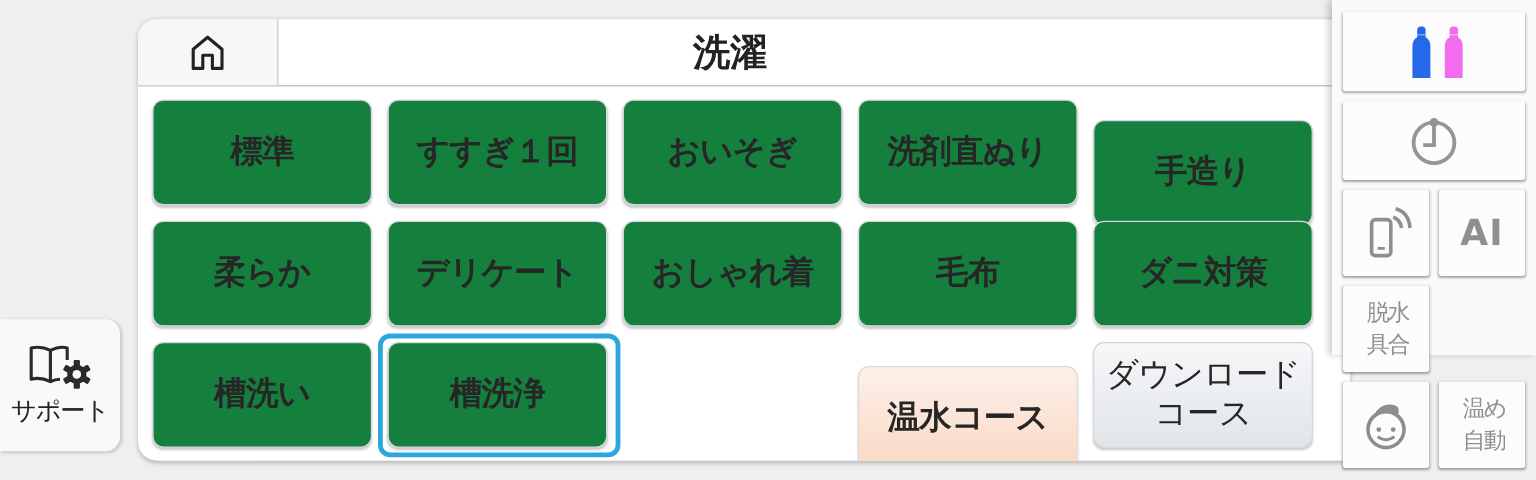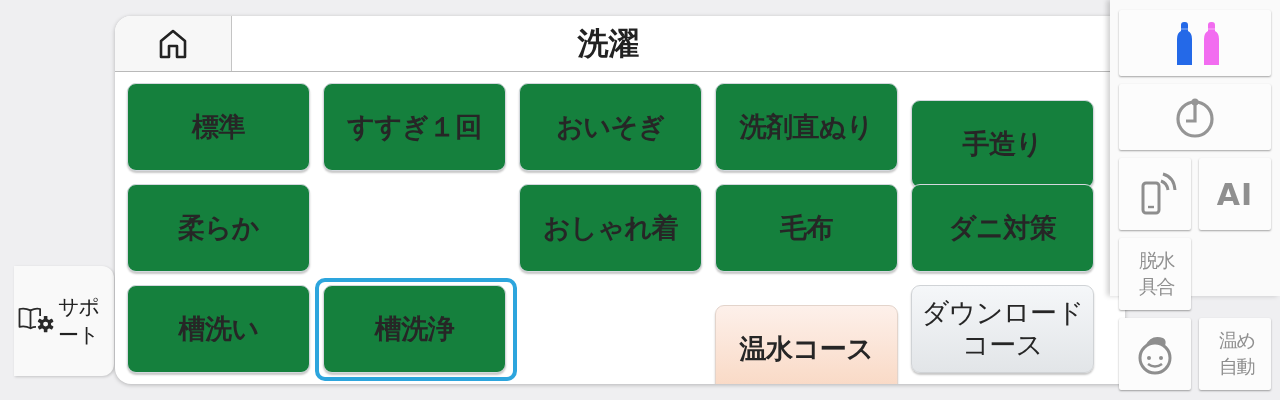--- a/index.html
+++ b/index.html
@@ -5,24 +5,24 @@
   * { box-sizing: border-box; margin: 0; padding: 0; }
   html, body { width: 1280px; height: 400px; overflow: hidden; }
   body {
     background: #efeff1;
     font-family: "DejaVu Sans", "Liberation Sans", sans-serif;
     position: relative;
     color: #222;
   }
   
   .support {
-    position: absolute; left: 14px; top: 266px; width: 100px; height: 110px;
+    position: absolute; left: 0; top: 266px; width: 100px; height: 110px;
     background: #f9f9f9; border-radius: 0 12px 12px 0;
     box-shadow: 1px 1px 3px rgba(0,0,0,0.18);
-    display: flex; flex-direction: row; align-items: center; justify-content: center;
+    display: flex; flex-direction: column; align-items: center; justify-content: center;
   }
   .support svg { width: 64px; height: 40px; margin-bottom: 2px; }
   .support-label { font-size: 21px; font-weight: 500; color: #222; letter-spacing: -1px; }
 
   
   .panel {
     position: absolute; left: 115px; top: 16px; width: 1010px; height: 368px;
     background: #ffffff; border-radius: 16px 0 0 16px;
     box-shadow: 0 1px 4px rgba(0,0,0,0.25);
     overflow: hidden;
@@ -119,20 +119,23 @@
   <div class="btn" style="left:600px;top:67px;">
       <span>洗剤直ぬり</span>
     </div>
   <div class="btn" style="left:796px;top:84px;">
       <span>手造り</span>
     </div>
 
   <div class="btn" style="left:12px;top:168px;">
       <span>柔らか</span>
     </div>
+  <div class="btn" style="left:208px;top:168px;">
+      <span>デリケート</span>
+    </div>
   <div class="btn" style="left:404px;top:168px;">
       <span>おしゃれ着</span>
     </div>
   <div class="btn" style="left:600px;top:168px;">
       <span>毛布</span>
     </div>
   <div class="btn" style="left:796px;top:168px;">
       <span>ダニ対策</span>
     </div>
 

